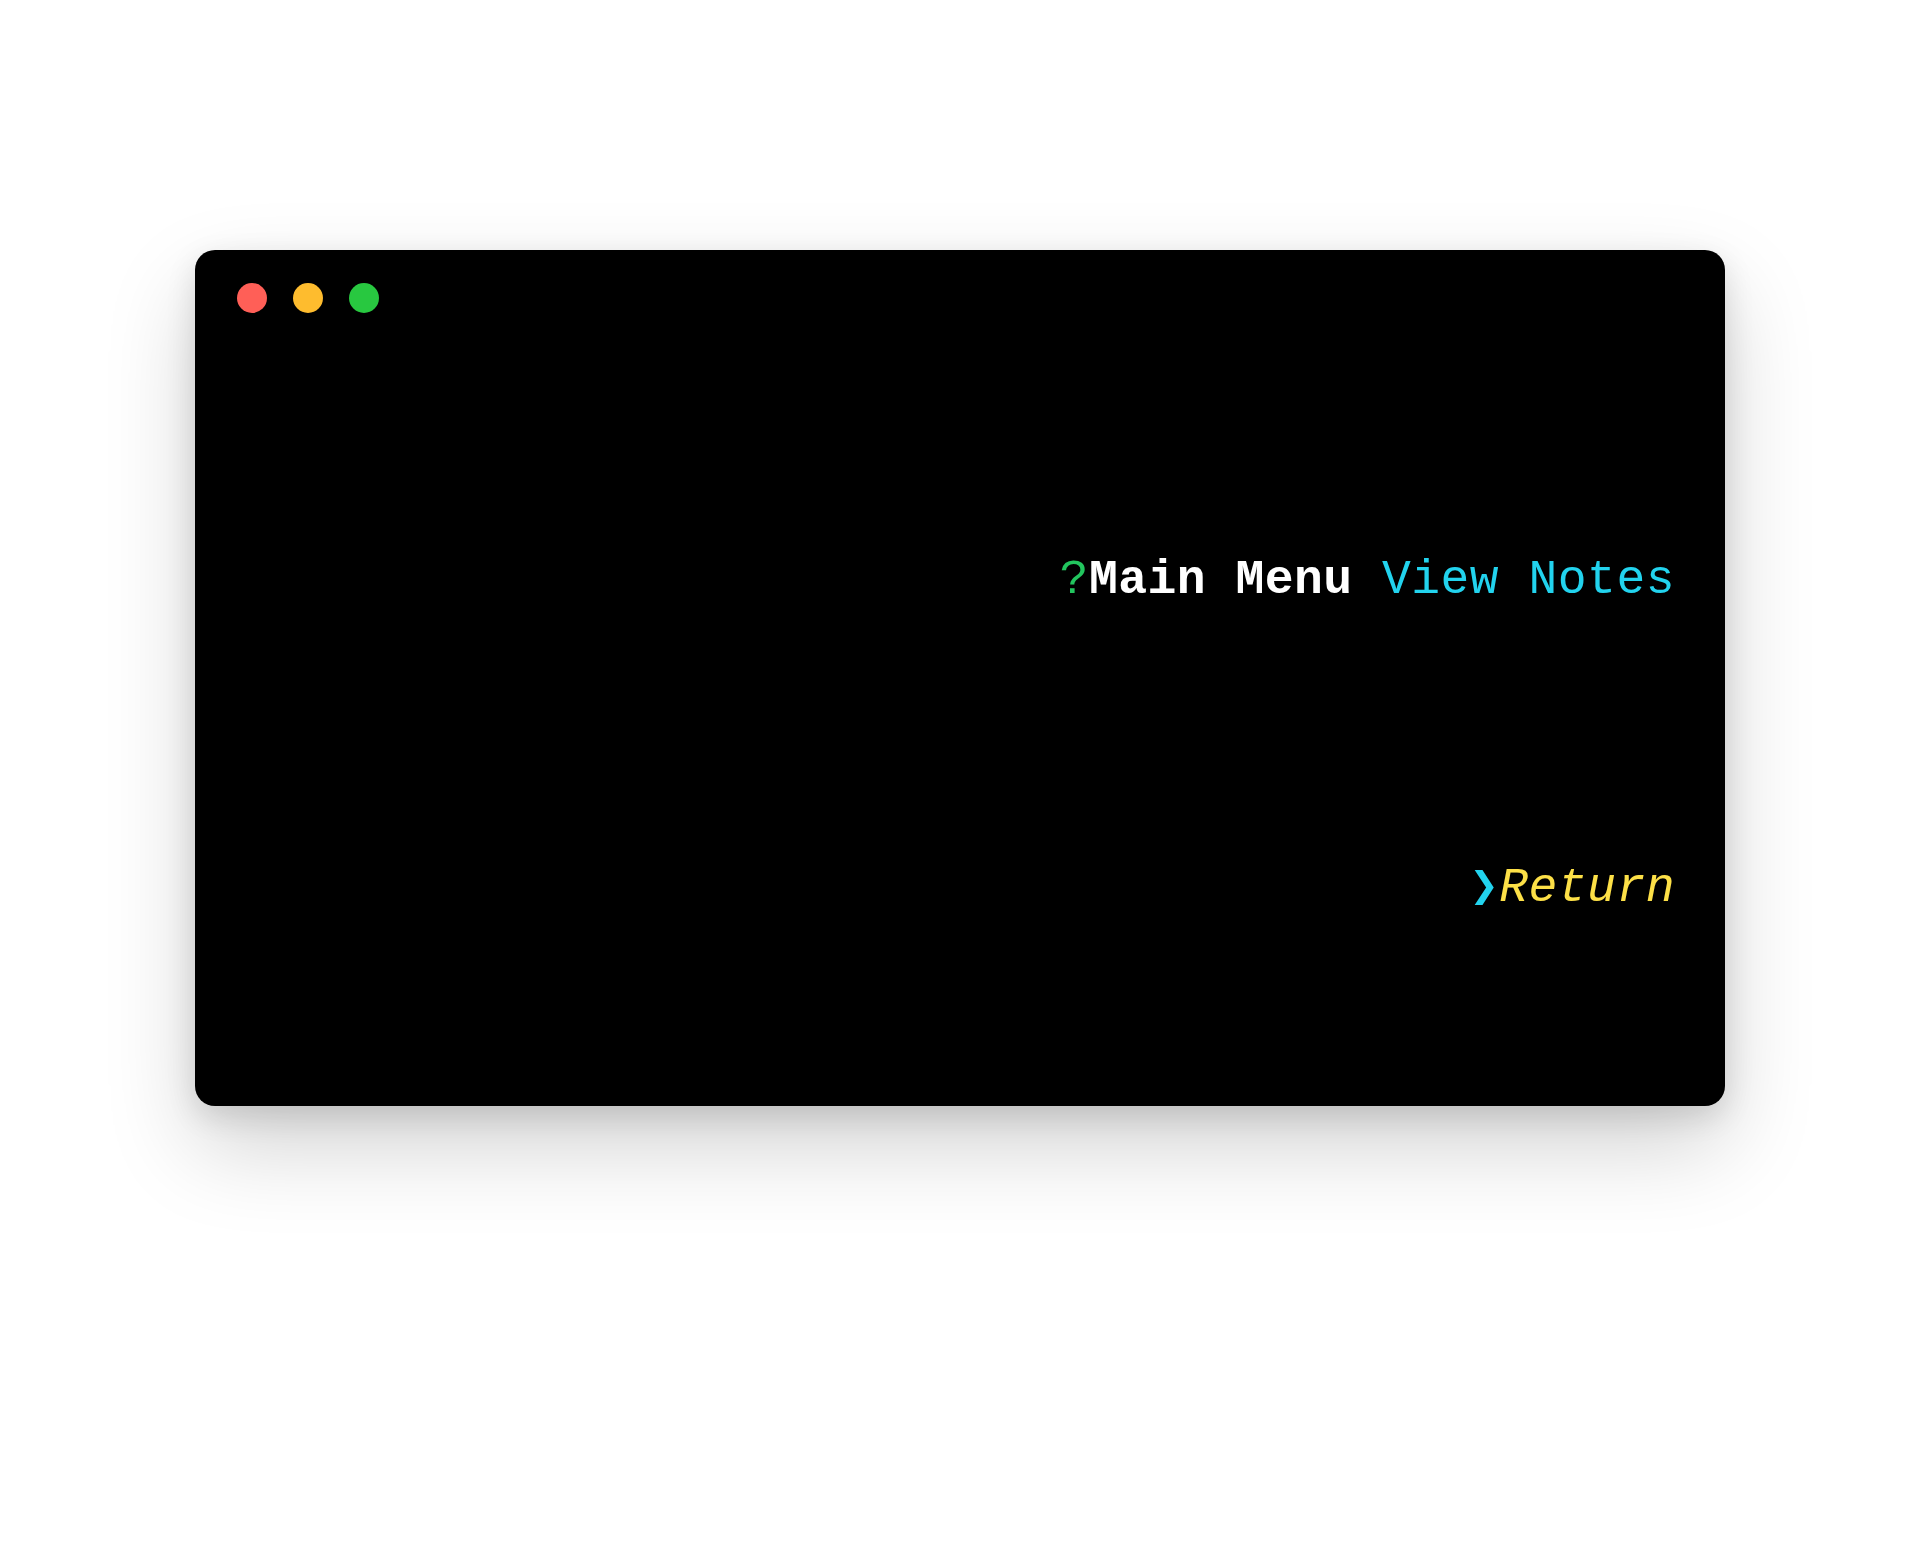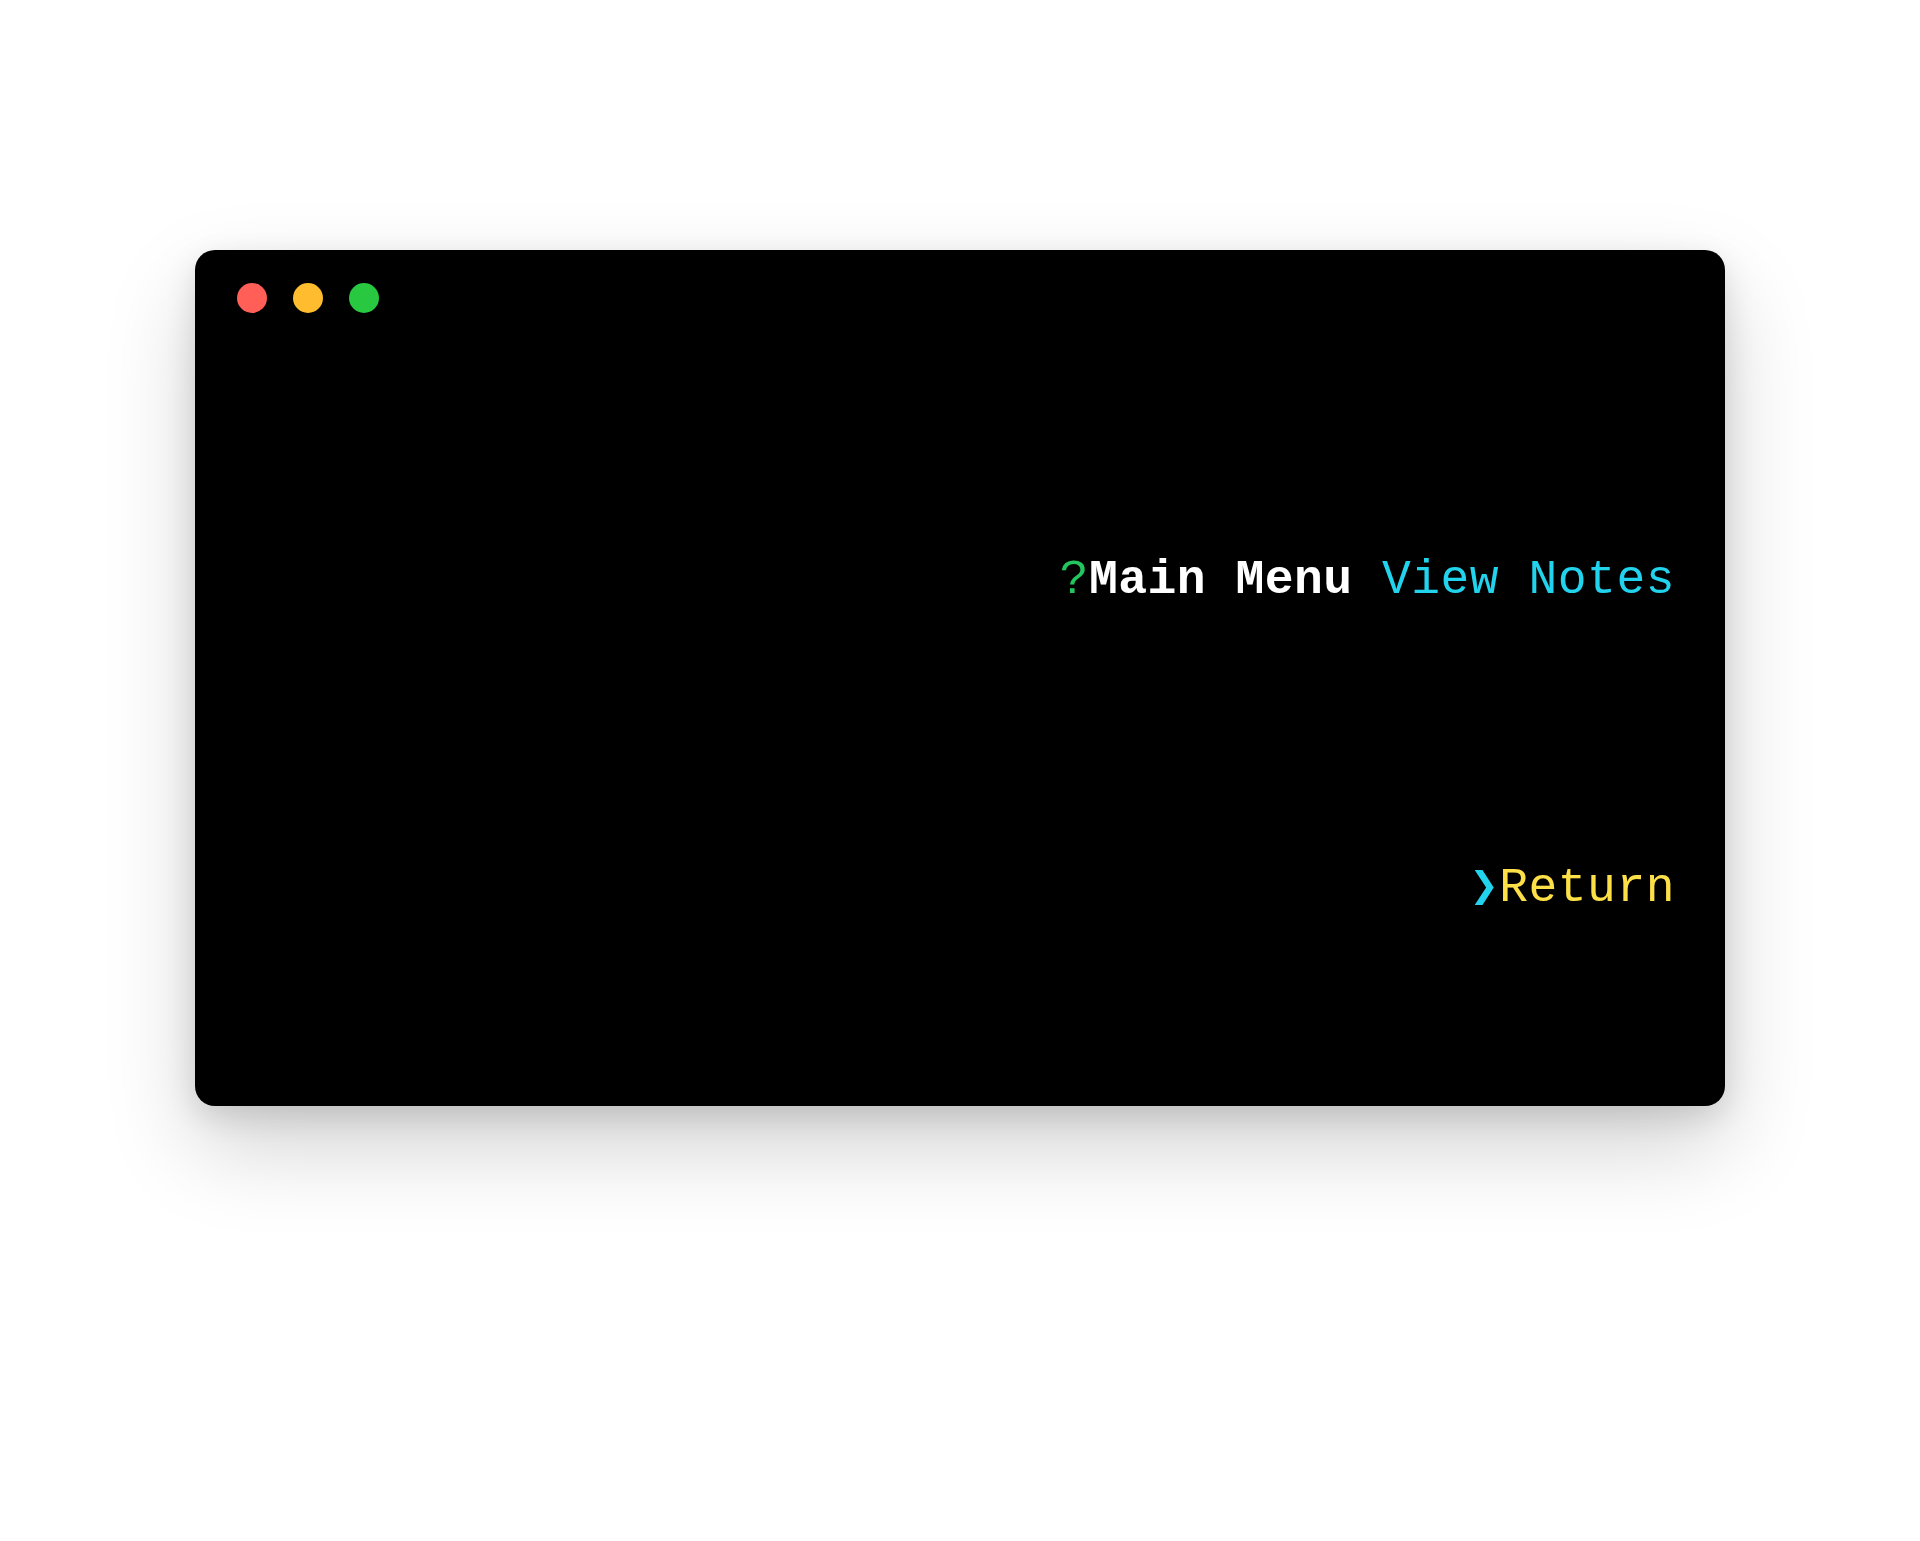--- a/index.html
+++ b/index.html
@@ -61,21 +61,21 @@
 
   .col-prefix {
     display: inline-block;
     width: 2ch;
   }
 
   .c-green  { color: #22c55e; }
   .c-cyan   { color: #22d3ee; }
   .c-white  { color: #ffffff; }
   .c-dim    { color: #9ca3af; }
-  .c-yellow { color: #fde047; }
+  .c-yellow { color: #fde047; font-style: italic; }
 
   .bold { font-weight: 700; }
 </style>
 </head>
 <body>
 
 <div class="stage">
   <div class="terminal">
 
     <div class="titlebar">

